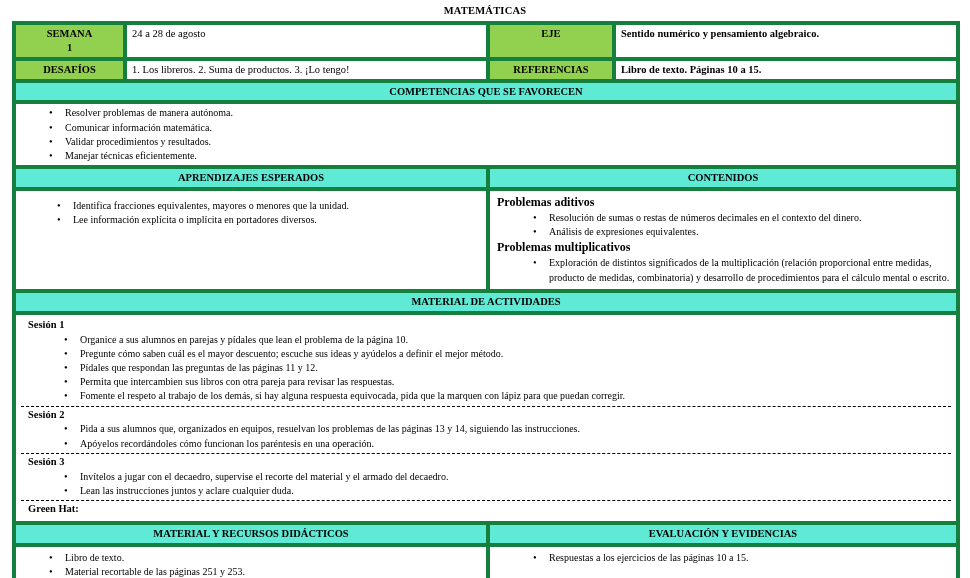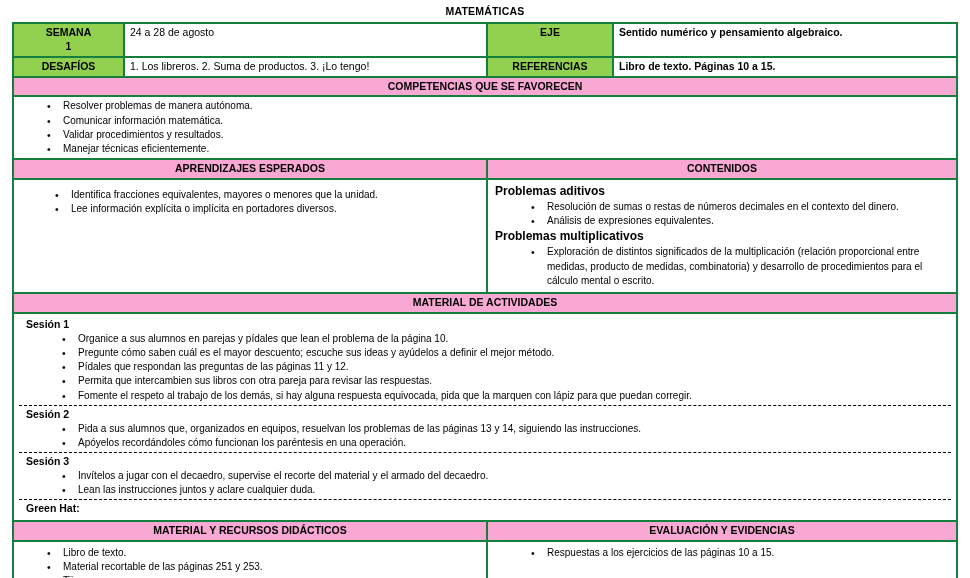--- a/index.html
+++ b/index.html
@@ -14,20 +14,21 @@
     font-family: "Liberation Sans", sans-serif;
     color: #000000;
     overflow: hidden;
   }
 
   .page {
     position: relative;
     width: 970px;
     height: 578px;
     box-sizing: border-box;
+    font-family: Liberation Serif, serif;
   }
 
   .doc-title {
     text-align: center;
     font-size: 10.5px;
     font-weight: bold;
     letter-spacing: 0.2px;
     padding-top: 5px;
     padding-bottom: 5px;
   }
@@ -38,38 +39,38 @@
   }
 
   table.plan {
     border-collapse: collapse;
     table-layout: fixed;
     width: 944px;
     border: 1.4px solid #000;
   }
 
   table.plan td {
-    border: 2px solid #15803d;
+    border: 4px solid #15803d;
     vertical-align: top;
     padding: 2px 5px;
     font-size: 10.5px;
     line-height: 1.32;
   }
 
   
   .gh {
     background: #92D050;
     text-align: center;
     font-weight: bold;
     font-size: 10.5px;
     vertical-align: middle;
     padding: 3px 4px;
   }
   .gh-band {
-    background: #f9a8d4;
+    background: #5eead4;
     text-align: center;
     font-weight: bold;
     font-size: 10.5px;
     padding: 2px 4px;
     vertical-align: middle;
   }
 
   .val {
     vertical-align: middle;
     font-size: 10.5px;

